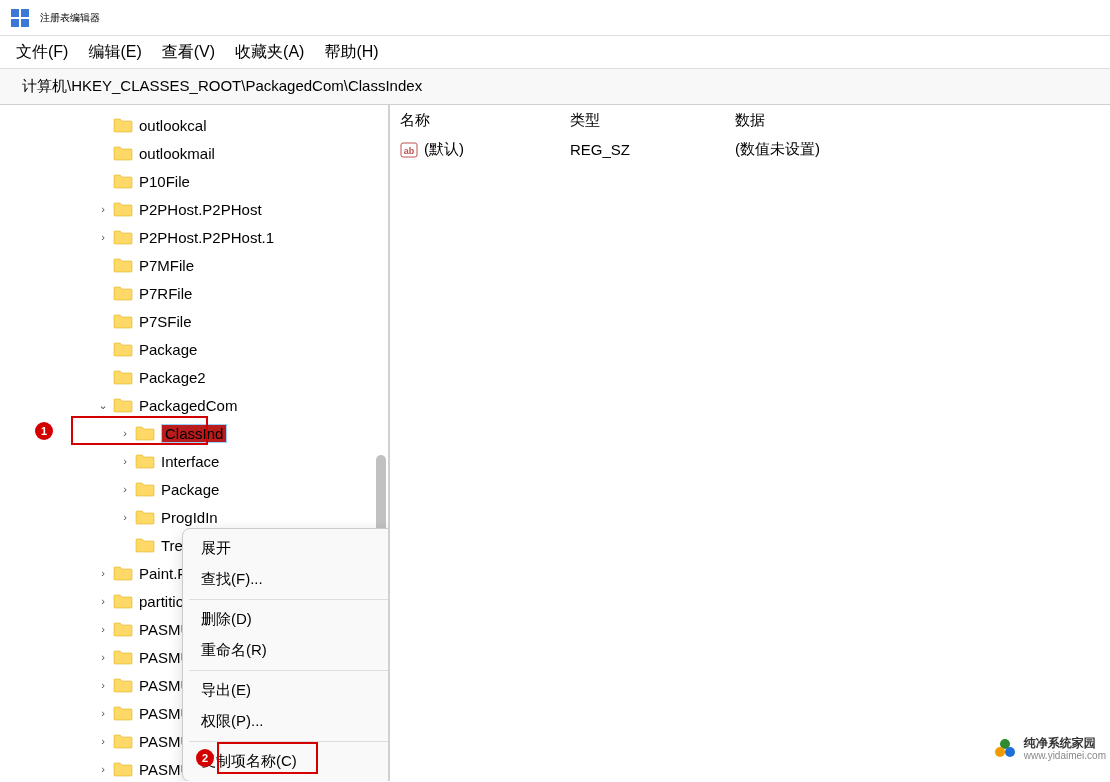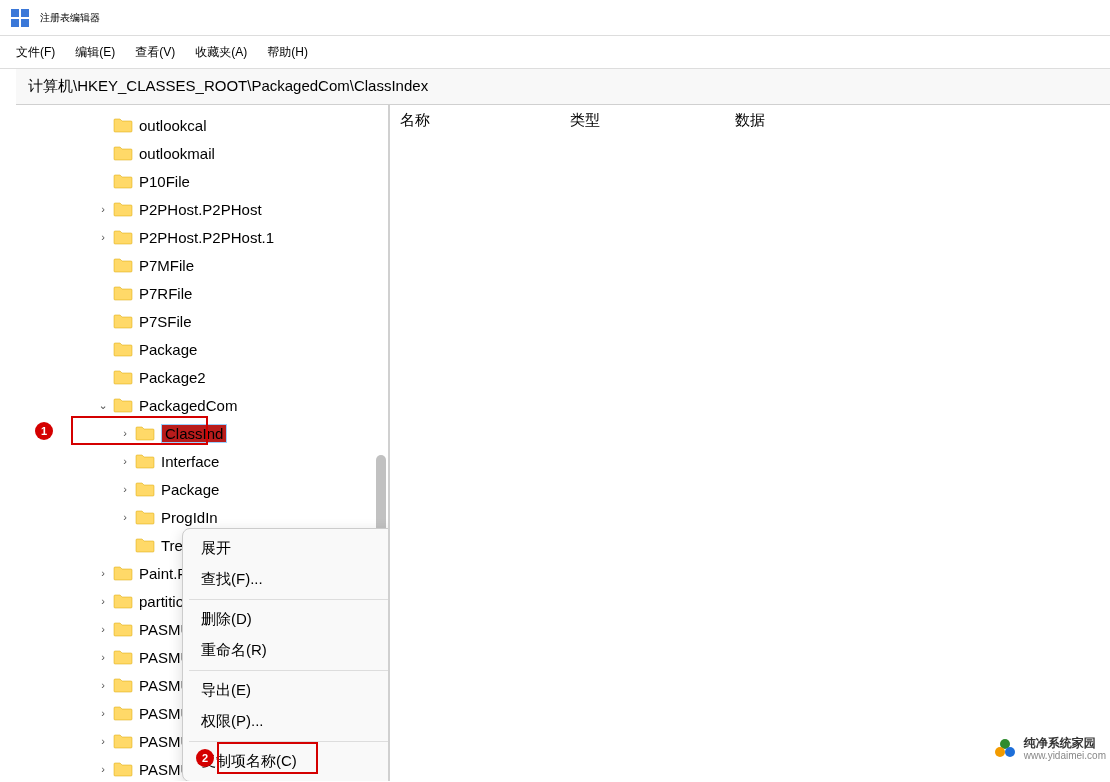--- a/index.html
+++ b/index.html
@@ -4,24 +4,24 @@
 <style>
 * { margin: 0; padding: 0; box-sizing: border-box; font-family: "Segoe UI", "Microsoft YaHei", sans-serif; }
 body { width: 1110px; height: 782px; background: #fff; overflow: hidden; position: relative; font-size: 14px; }
 
 .titlebar { height: 36px; display: flex; align-items: center; padding: 0 10px; border-bottom: 1px solid #ddd; }
 .app-icon { width: 20px; height: 20px; margin-right: 10px; display: inline-block; }
 .app-icon svg { width: 100%; height: 100%; }
 .title-text { font-size: 10px; color: #000; }
 
 .menubar { height: 32px; display: flex; align-items: center; padding: 0 8px; gap: 4px; }
-.menu-item { padding: 4px 8px; font-size: 12px; color: #000; cursor: default; }
+.menu-item { padding: 4px 8px; font-size: 16px; color: #000; cursor: default; }
 .menu-sep { border-bottom: 1px solid #ddd; }
 
-.address { padding: 8px 12px; font-size: 15px; color: #000; border-bottom: 1px solid #d0d0d0; background: #f8f8f8; margin-left: 16px; }
+.address { padding: 8px 22px; font-size: 15px; color: #000; border-bottom: 1px solid #d0d0d0; background: #f8f8f8; }
 
 .main { display: flex; height: calc(100% - 36px - 32px - 38px); position: relative; }
 .tree-pane { width: 390px; border-right: 2px solid #d0d0d0; overflow: hidden; position: relative; padding-top: 6px; padding-left: 15px; }
 .values-pane { flex: 1; padding: 0 10px; }
 
 .tree { list-style: none; padding-left: 30px; }
 .tree-row { display: flex; align-items: center; height: 28px; padding: 0 4px; white-space: nowrap; font-size: 15px; color: #000; position: relative; }
 .expander { width: 16px; height: 16px; display: inline-flex; align-items: center; justify-content: center; color: #555; font-size: 11px; margin-right: 2px; }
 .folder-icon { width: 20px; height: 16px; margin-right: 6px; display: inline-block; }
 .folder-icon svg { width: 100%; height: 100%; }
@@ -279,20 +279,31 @@
       </div>
     <div class="annot-box-2"></div>
   </div>
 
   <div class="values-pane">
     <div class="values-header">
       <div class="col-name">名称</div>
       <div class="col-type">类型</div>
       <div class="col-data">数据</div>
     </div>
+    <div class="values-row">
+      <span class="val-icon">
+        <svg viewBox="0 0 18 18">
+            <rect x="1" y="2" width="16" height="14" rx="2" fill="#fff" stroke="#c0504d" stroke-width="1"></rect>
+            <text x="9" y="13" font-size="9" text-anchor="middle" fill="#c0504d" font-weight="bold">ab</text>
+          </svg>
+      </span>
+      <div class="col-name" style="width:146px">(默认)</div>
+      <div class="col-type">REG_SZ</div>
+      <div class="col-data">(数值未设置)</div>
+    </div>
   </div>
 </div>
 
 <div class="watermark">
   <svg class="wm-logo" viewBox="0 0 26 26">
     <circle cx="13" cy="8" r="5" fill="#2e8b2e"></circle>
       <circle cx="8" cy="16" r="5" fill="#f29b00"></circle>
       <circle cx="18" cy="16" r="5" fill="#1e6fd9"></circle>
   </svg>
   <div class="wm-text">

